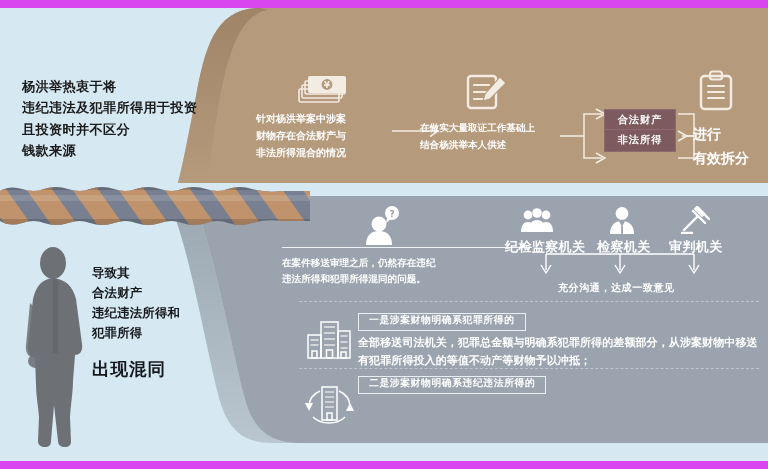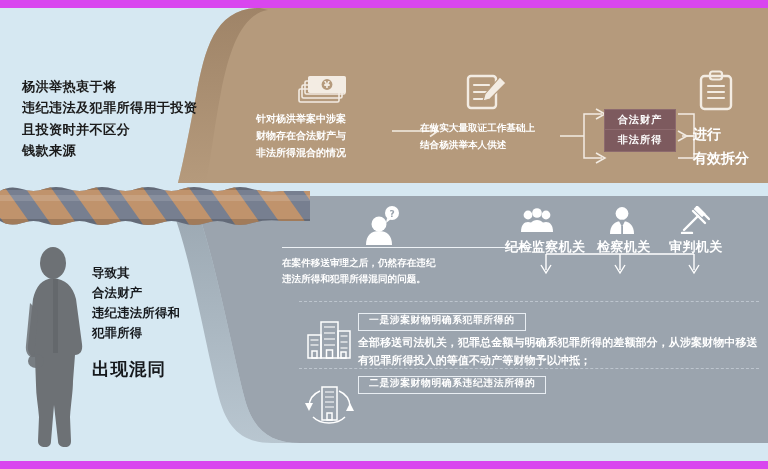--- a/index.html
+++ b/index.html
@@ -316,20 +316,21 @@
     <g fill="none" stroke="#ffffff" stroke-width="1.4">
       <line x1="16" y1="4" x2="164" y2="4"></line>
       <line x1="16" y1="4" x2="16" y2="20"></line>
       <line x1="90" y1="4" x2="90" y2="20"></line>
       <line x1="164" y1="4" x2="164" y2="20"></line>
       <polyline points="11,15 16,23 21,15"></polyline>
       <polyline points="85,15 90,23 95,15"></polyline>
       <polyline points="159,15 164,23 169,15"></polyline>
     </g>
   </svg>
+  <div class="consensus">充分沟通，达成一致意见</div>
 
   <div class="divider-dash"></div>
 
   <svg style="position:absolute;left:306px;top:318px;width:46px;height:42px;" viewBox="0 0 46 42">
     <g fill="none" stroke="#ffffff" stroke-width="1.5">
       <rect x="2" y="17" width="13" height="23"></rect>
       <rect x="15" y="4" width="17" height="36"></rect>
       <rect x="32" y="13" width="12" height="27"></rect>
       <g stroke-width="1.1">
         <line x1="4.5" y1="22" x2="12.5" y2="22"></line>

